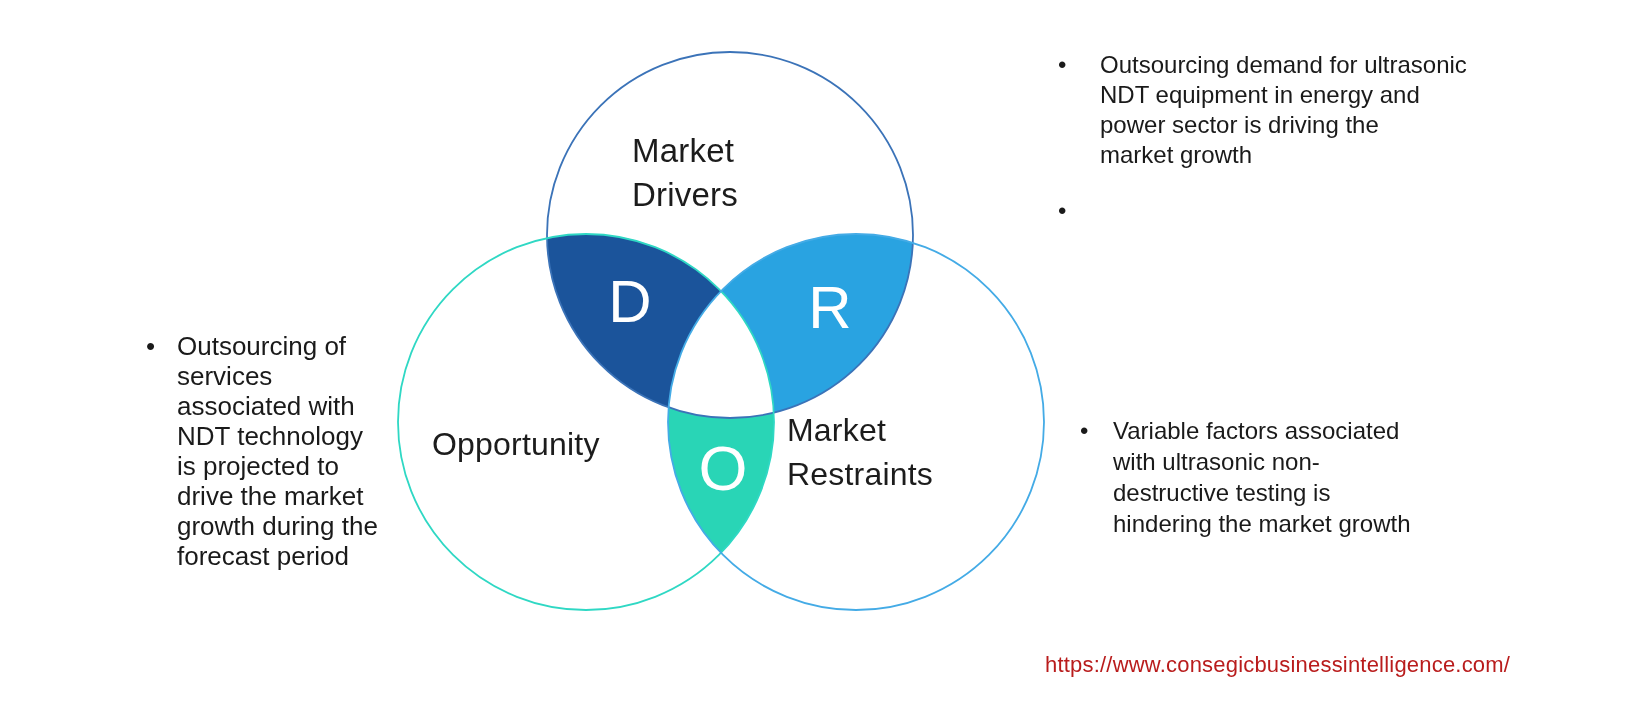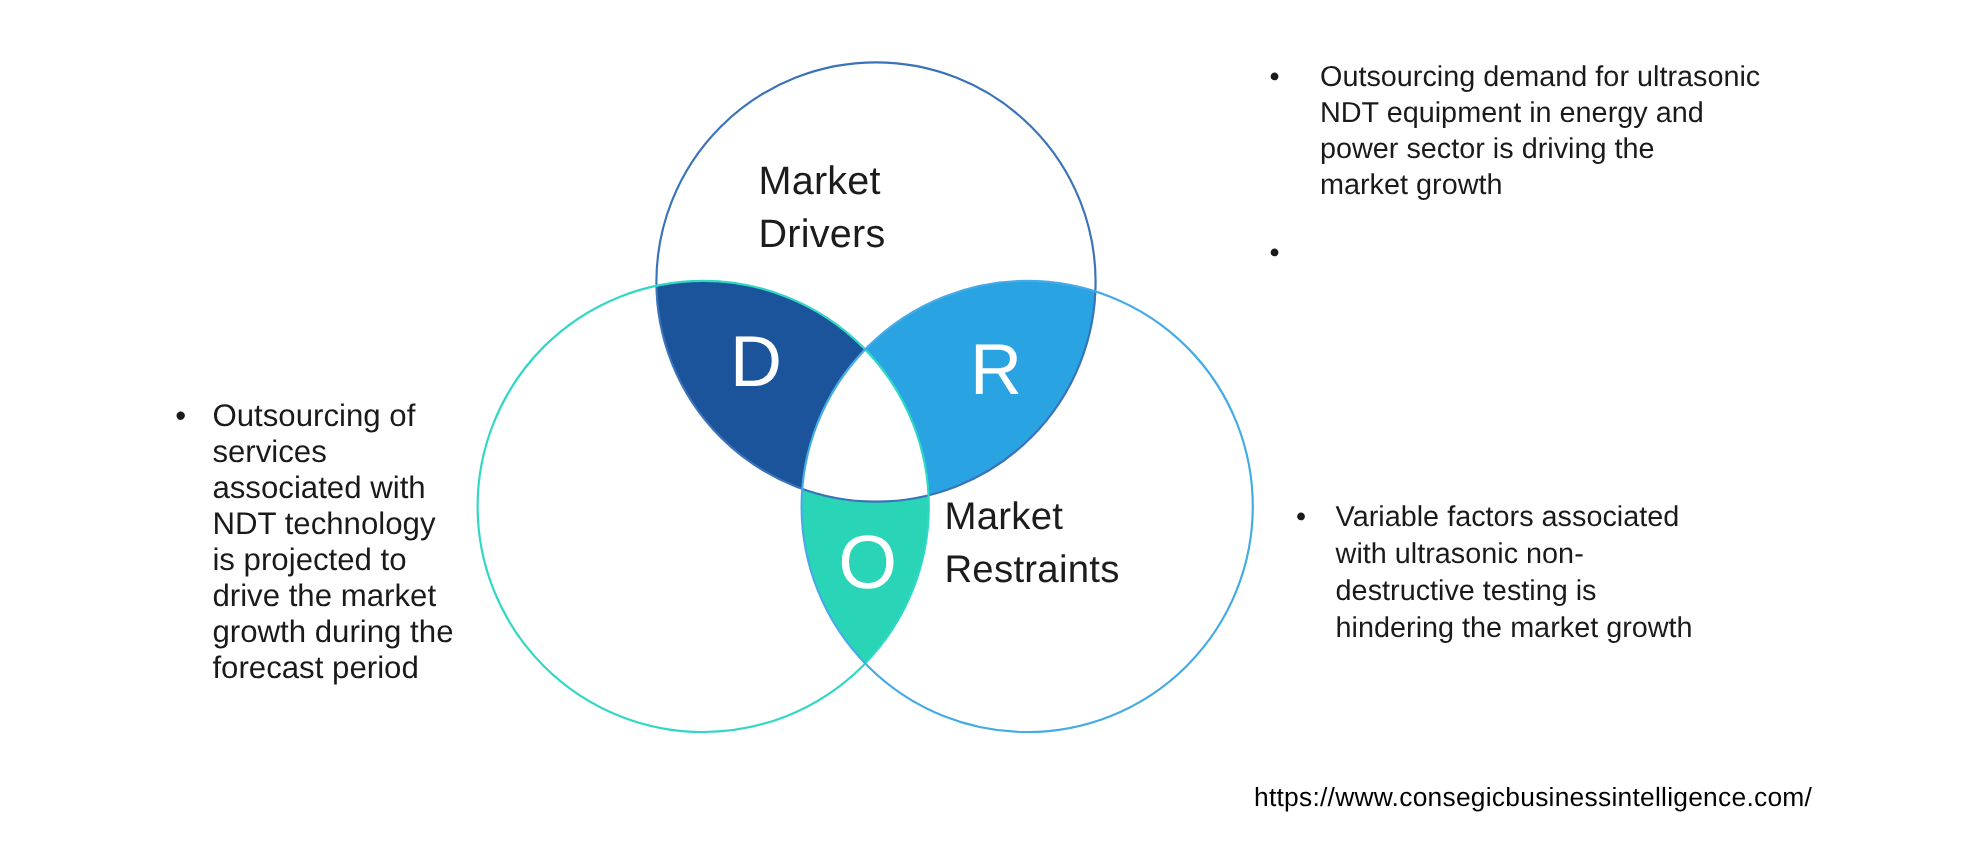--- a/index.html
+++ b/index.html
@@ -33,21 +33,21 @@
   #note-r1 { left: 1058px; top: 50px;  font-size: 24px; line-height: 30px; }
   #note-r2 { left: 1058px; top: 196px; font-size: 24px; line-height: 30px; }
   #note-r3 { left: 1080px; top: 415px; font-size: 24px; line-height: 31px; }
   #note-r1 .bullet, #note-r2 .bullet { width: 42px; }
   #note-r3 .bullet { width: 33px; }
   .source-url {
     position: absolute;
     left: 1045px;
     top: 652px;
     font-size: 22px;
-    color: #000000;
+    color: #b91c1c;
     letter-spacing: 0.2px;
   }
   svg { position: absolute; left: 0; top: 0; }
   .venn-letter {
     font-family: "Liberation Sans", sans-serif;
     font-weight: 400;
   }
 </style>
 </head>
 <body>
@@ -86,20 +86,21 @@
     <circle cx="586" cy="422" r="188" fill="none" stroke-width="1.8" stroke="#2FD8C4"></circle>
     <circle cx="856" cy="422" r="188" fill="none" stroke-width="1.8" stroke="#44ABE6"></circle>
 
     <text x="630" y="322" text-anchor="middle" font-size="60" class="venn-letter" fill="#FFFFFF">D</text>
     <text x="830" y="328" text-anchor="middle" font-size="60" class="venn-letter" fill="#FFFFFF">R</text>
     <text x="723" y="490" text-anchor="middle" font-size="63" class="venn-letter" fill="#FFFFFF">O</text>
   </svg>
 
   <div class="circle-label" id="label-drivers">Market
 Drivers</div>
+  <div class="circle-label" id="label-opportunity">Opportunity</div>
   <div class="circle-label" id="label-restraints">Market
 Restraints</div>
 
   <div class="note" id="note-left">
     <span class="bullet">•</span>
     <div class="note-text">Outsourcing of
 services
 associated with
 NDT technology
 is projected to

